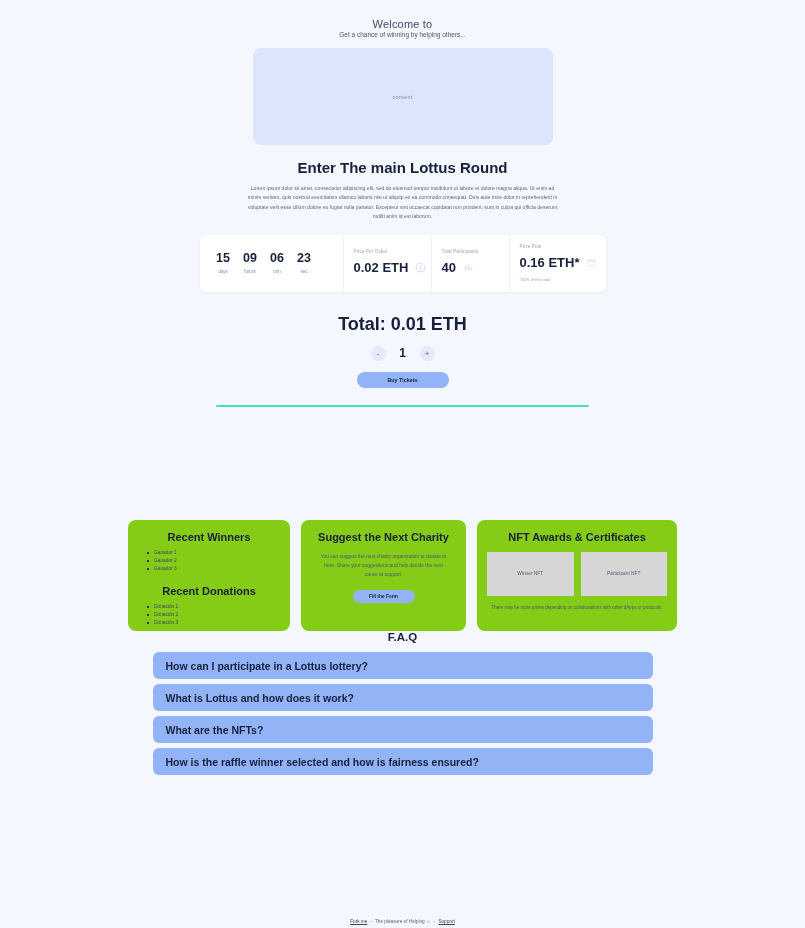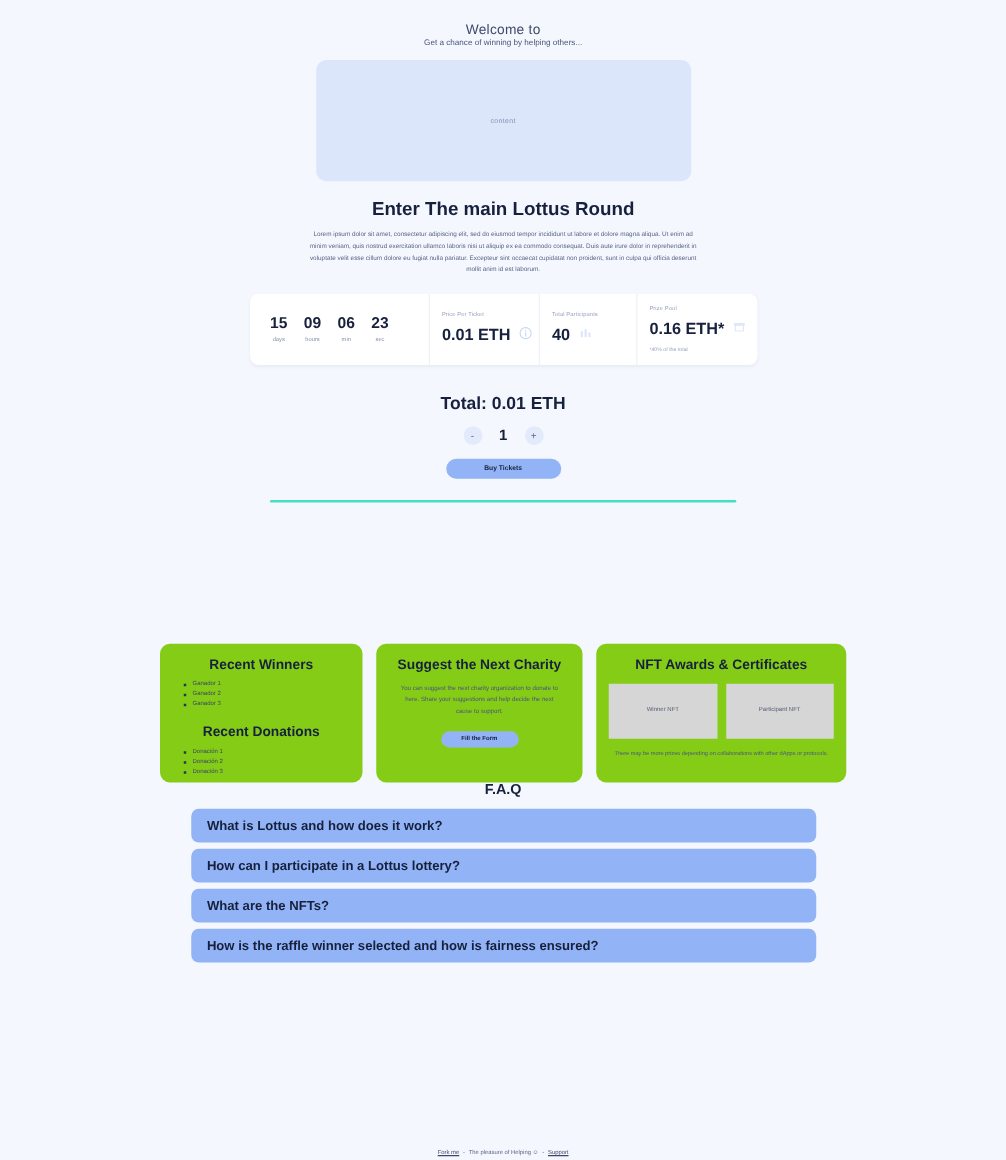--- a/index.html
+++ b/index.html
@@ -132,21 +132,21 @@
     margin-top: 5px;
   }
   .cell-price { width: 88px; }
   .cell-part { width: 78px; }
   .cell-pool { width: 96px; }
   .cell-timer { width: 144px; }
 
   
   .total {
     text-align: center;
-    font-size: 14px;
+    font-size: 18px;
     font-weight: bold;
     color: #17203d;
     margin-top: 22px;
   }
   .stepper {
     display: flex;
     align-items: center;
     justify-content: center;
     gap: 11px;
     margin-top: 11px;
@@ -357,21 +357,21 @@
         <div class="cd-unit">
           <div class="cd-value">23</div>
           <div class="cd-label">sec</div>
         </div>
       </div>
     </div>
 
     <div class="stat-cell cell-price">
       <div class="stat-head">Price Per Ticket</div>
       <div class="stat-main">
-        <span class="stat-value">0.01 ETH</span>
+        <span class="stat-value">0.02 ETH</span>
         <span class="stat-icon">
           <svg width="11" height="11" viewBox="0 0 20 20" fill="none" stroke="#8fb0ea" stroke-width="1.6">
             <circle cx="10" cy="10" r="8"></circle>
             <path d="M10 6v1M10 9v5" stroke-linecap="round"></path>
           </svg>
         </span>
       </div>
     </div>
 
     <div class="stat-cell cell-part">
@@ -445,22 +445,22 @@
         <div class="nft-thumb">Winner NFT</div>
         <div class="nft-thumb">Participant NFT</div>
       </div>
       <p class="nft-note">There may be more prizes depending on collaborations with other dApps or protocols.</p>
     </div>
 
   </div>
 
   <h2 class="faq-title">F.A.Q</h2>
   <div class="faq-list">
+    <div class="faq-item">How can I participate in a Lottus lottery?</div>
     <div class="faq-item">What is Lottus and how does it work?</div>
-    <div class="faq-item">How can I participate in a Lottus lottery?</div>
     <div class="faq-item">What are the NFTs?</div>
     <div class="faq-item">How is the raffle winner selected and how is fairness ensured?</div>
   </div>
 
 </div>
 
 <div class="footer">
   <a href="#">Fork me</a><span class="sep">-</span><span>The pleasure of Helping ☺</span><span class="sep">-</span><a href="#">Support</a>
 </div>
 

